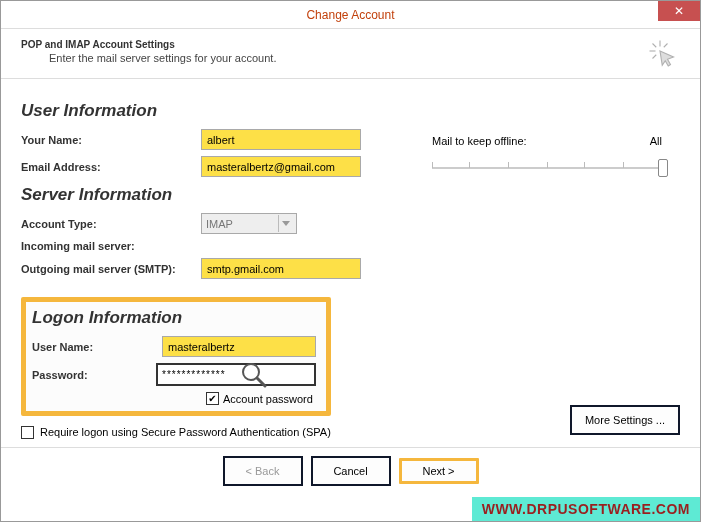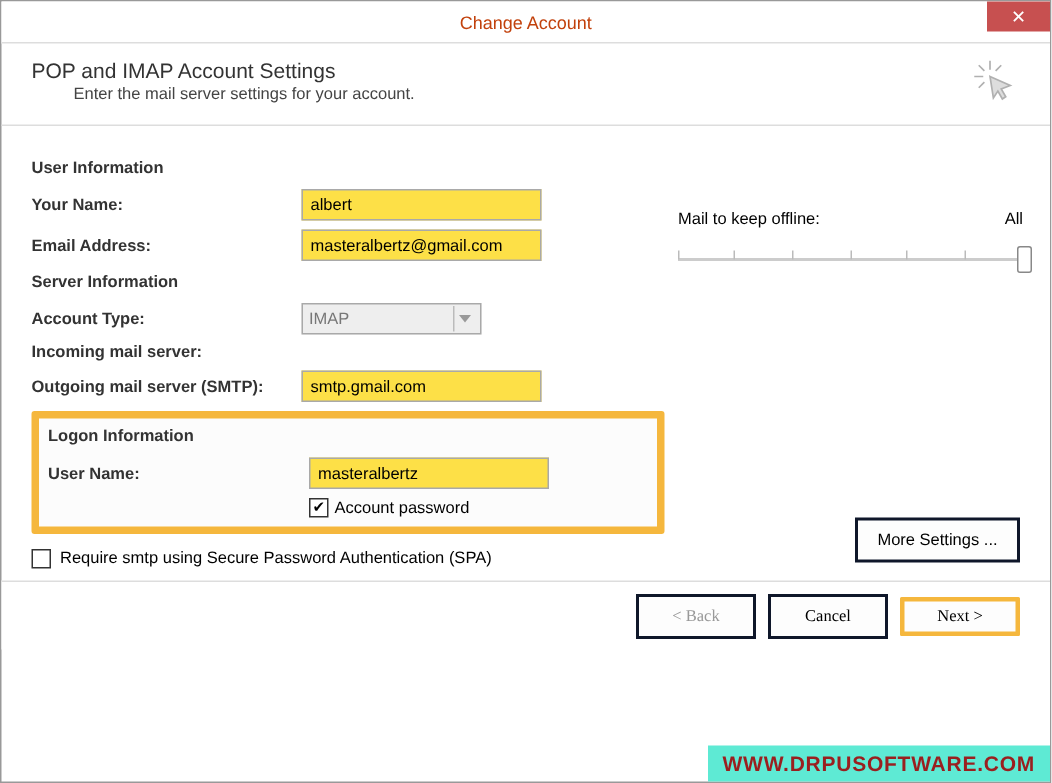--- a/index.html
+++ b/index.html
@@ -2,52 +2,52 @@
 <html><head>
 <meta charset="utf-8">
 <style>
   * { box-sizing: border-box; margin: 0; padding: 0; }
   body { font-family: "Segoe UI", Tahoma, sans-serif; font-size: 11px; background: #fff; }
   .window { width: 701px; height: 522px; border: 1px solid #999; position: relative; background: #fff; }
   .titlebar { height: 28px; background: #fff; border-bottom: 1px solid #ddd; display: flex; align-items: center; justify-content: center; position: relative; }
   .titlebar-title { font-size: 12px; color: #c2410c; }
   .close-btn { position: absolute; right: 0; top: 0; width: 42px; height: 20px; background: #c75050; color: #fff; display: flex; align-items: center; justify-content: center; font-size: 12px; cursor: pointer; }
   .header { padding: 10px 20px 14px 20px; border-bottom: 1px solid #ddd; position: relative; }
-  .header-title { font-weight: normal; font-size: 14px; color: #333; }
+  .header-title { font-weight: bold; font-size: 10px; color: #333; }
   .header-sub { font-size: 11px; color: #444; padding-left: 28px; margin-top: 2px; }
   .header-icon { position: absolute; right: 22px; top: 10px; }
   .header-icon svg { width: 30px; height: 30px; }
   .body { padding: 14px 20px 8px 20px; position: relative; }
-  .section-heading { font-weight: bold; font-size: 11px; color: #333; margin-bottom: 8px; margin-top: 8px; }
+  .section-heading { font-weight: bold; font-size: 17px; color: #333; margin-bottom: 8px; margin-top: 8px; font-style: italic; }
   .row { display: flex; align-items: center; margin-bottom: 6px; }
   .label { width: 180px; font-size: 11px; color: #333; font-weight: bold; }
   .textbox { width: 160px; height: 21px; border: 1px solid #a9a9a9; padding: 2px 5px; font-size: 11px; font-family: inherit; background: #fde047; }
   .textbox:disabled { background: #eee; color: #666; }
-  .select-wrap { width: 120px; height: 21px; border: 1px solid #a9a9a9; background: #eee; display: flex; align-items: center; padding: 0 4px; justify-content: space-between; color: #777; }
+  .select-wrap { width: 96px; height: 21px; border: 1px solid #a9a9a9; background: #eee; display: flex; align-items: center; padding: 0 4px; justify-content: space-between; color: #777; }
   .select-arrow { width: 14px; height: 17px; border-left: 1px solid #bbb; display:flex; align-items:center; justify-content:center; }
-  .right-panel { position: absolute; right: 18px; top: 56px; width: 230px; font-size: 11px; }
+  .right-panel { position: absolute; right: 38px; top: 56px; width: 230px; font-size: 11px; }
   .slider-row { display:flex; align-items:center; justify-content: space-between; }
   .slider-track { margin-top: 12px; height: 18px; position: relative; }
   .slider-line { position:absolute; left:0; right:0; top:8px; height:2px; background:#ccc; }
   .slider-tick { position:absolute; top:3px; width:1px; height:6px; background:#bbb; }
   .slider-thumb { position:absolute; right:-6px; top:0px; width:10px; height:18px; background:#fff; border:1px solid #888; border-radius:2px; }
-  .highlight-box { border: 5px solid #f5b73d; border-radius: 2px; padding: 6px 10px 6px 6px; margin-top: 6px; width: 422px; background: #fcfcfc; position: relative; }
+  .highlight-box { border: 5px solid #f5b73d; border-radius: 2px; padding: 6px 10px 6px 6px; margin-top: 18px; width: 310px; background: #fcfcfc; position: relative; }
   .highlight-box .section-heading { margin-top: 0; }
   .pw-input-wrap { position: relative; width: 160px; }
   .pw-input { width:160px; height:23px; border:2px solid #333; padding:2px 4px; font-size:10px; letter-spacing:1px; font-family: inherit; }
   .magnifier { position:absolute; left:84px; top:-2px; pointer-events:none; }
   .magnifier svg { width:28px; height:28px; }
   .remember-row { margin-left: 180px; display:flex; align-items:center; gap:4px; margin-top:4px; }
   .checkbox { width:13px; height:13px; border:1px solid #333; display:inline-flex; align-items:center; justify-content:center; font-size:10px; line-height:10px; background:#fff; }
   .spa-row { display:flex; align-items: flex-start; gap:6px; margin-top: 10px; }
   .spa-label { font-size:11px; width: 300px; }
   .more-settings { position:absolute; right: 20px; bottom: 12px; }
   .btn { height: 30px; min-width: 80px; padding: 0 10px; border: 2px solid #0f172a; background: #fdfdfd; font-size: 11px; font-family: inherit; cursor:pointer; }
   .btn:disabled { color:#999; cursor:default; }
-  .footer { height: 46px; border-top: 1px solid #ddd; display:flex; align-items:center; justify-content:flex-end; padding: 0 20px; gap:8px; background:#fff;font-family:Liberation Serif, serif; }
+  .footer { height: 46px; border-top: 1px solid #ddd; display:flex; align-items:center; justify-content:center; padding: 0 20px; gap:8px; background:#fff; }
   .btn-highlight { border: 3px solid #f5b73d; border-radius:1px; padding: 0 12px; height:26px; }
   .watermark { position:absolute; bottom:0; right:0; background:#5eead4; color:#9a1f1f; font-weight:bold; font-size:14px; letter-spacing:0.5px; padding:4px 10px; font-family: Arial, sans-serif; }
 </style>
 </head>
 <body>
 
 <div class="window">
 
   <div class="titlebar">
     <span class="titlebar-title">Change Account</span>
@@ -106,29 +106,41 @@
       <div class="label">Outgoing mail server (SMTP):</div>
       <input class="textbox" value="smtp.gmail.com" style="">
     </div>
 
     <div class="highlight-box">
       <div class="section-heading">Logon Information</div>
       <div class="row">
         <div class="label" style="width:174px">User Name:</div>
         <input class="textbox" value="masteralbertz" style="">
       </div>
+      <div class="row">
+        <div class="label" style="width:174px">Password:</div>
+        <div class="pw-input-wrap">
+          <input class="pw-input" value="*************" style="">
+          <div class="magnifier">
+            <svg viewBox="0 0 28 28">
+                <circle cx="11" cy="11" r="8" fill="rgba(255,255,255,0.5)" stroke="#555" stroke-width="2"></circle>
+                <line x1="17" y1="17" x2="25" y2="25" stroke="#555" stroke-width="3" stroke-linecap="round"></line>
+              </svg>
+          </div>
+        </div>
+      </div>
       <div class="remember-row" style="margin-left:174px">
         <span class="checkbox">✔</span>
         <span>Account password</span>
       </div>
     </div>
 
     <div class="spa-row">
       <span class="checkbox" style="font-size:0"></span>
-      <span class="spa-label">Require smtp using Secure Password Authentication (SPA)</span>
+      <span class="spa-label">Require logon using Secure Password Authentication (SPA)</span>
     </div>
 
     <div class="right-panel">
       <div class="slider-row">
         <span>Mail to keep offline:</span>
         <span>All</span>
       </div>
       <div class="slider-track">
         <div class="slider-line"></div>
         <div class="slider-tick" style="left:0%"></div>

